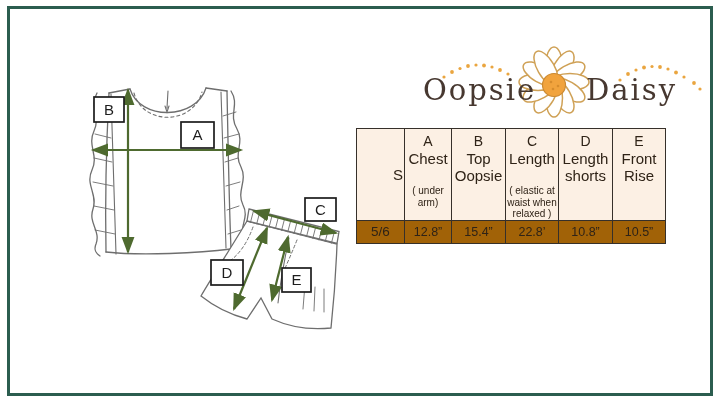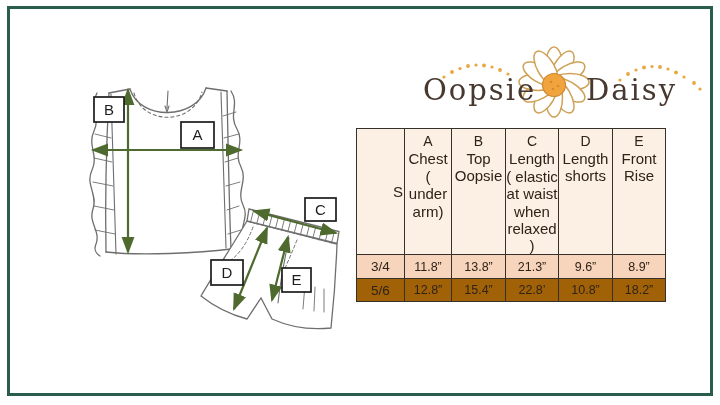--- a/index.html
+++ b/index.html
@@ -20,21 +20,21 @@
     color:#2f2317;
   }
   .size-table th,.size-table td{
     border:1.6px solid #36302a;text-align:center;padding:0;
     font-weight:normal;overflow:hidden;
   }
   .size-table thead th{background:#fcf0e4;height:89px;vertical-align:top;}
   .size-table thead th.size-head{vertical-align:middle;font-size:14px;padding-left:36px;}
   .col-letter{display:block;font-size:14px;margin-top:4px;line-height:1.2;}
   .col-title{display:block;font-size:15px;line-height:1.15;}
-  .col-note{display:block;font-size:15px;line-height:1.15;margin-top:1px;}
+  .col-note{display:block;font-size:10px;line-height:1.15;margin-top:18px;}
   .size-table tbody tr{height:23.5px;}
   .size-table tbody tr.shade td,.size-table tbody tr.shade th{background:#f7d5bd;}
   .size-table tbody tr.light td,.size-table tbody tr.light th{background:#a16207;}
   .size-table tbody th{font-size:13.5px;}
   .size-table tbody td{font-size:12.5px;}
 </style>
 </head>
 <body>
 
 <div class="canvas">
@@ -189,34 +189,26 @@
             <span class="col-letter">D</span>
             <span class="col-title">Length shorts</span>
           </th>
           <th>
             <span class="col-letter">E</span>
             <span class="col-title">Front Rise</span>
           </th>
         </tr>
       </thead>
       <tbody>
-        <tr class="shade">
-          <th>3/4</th>
-          <td>11.8”</td>
-          <td>13.8”</td>
-          <td>21.3”</td>
-          <td>9.6”</td>
-          <td>8.9”</td>
-        </tr>
         <tr class="light">
           <th>5/6</th>
           <td>12.8”</td>
           <td>15.4”</td>
           <td>22.8’</td>
           <td>10.8”</td>
-          <td>18.2”</td>
+          <td>10.5”</td>
         </tr>
       </tbody>
     </table>
   </div>
 
   <div class="frame"></div>
 </div>
 
 </body></html>

